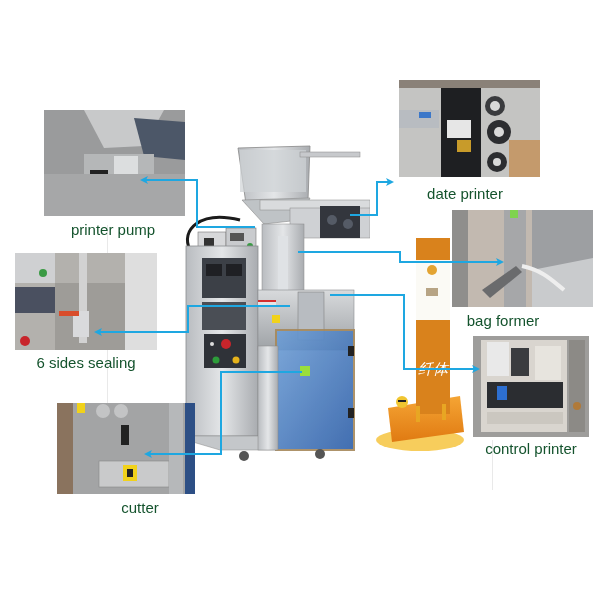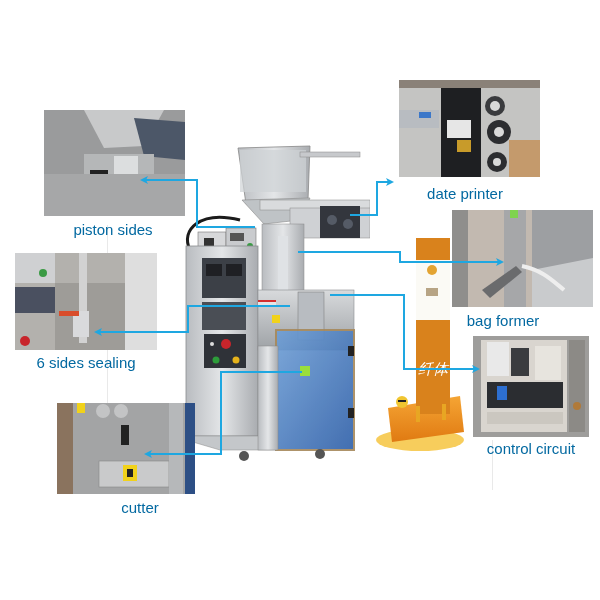--- a/index.html
+++ b/index.html
@@ -1,19 +1,19 @@
 <!DOCTYPE html>
 <html><head>
 <meta charset="utf-8">
 <style>
   html, body { margin:0; padding:0; background:#ffffff; }
   body { width:600px; height:600px; position:relative; overflow:hidden;
          font-family:"Liberation Sans", sans-serif; }
   .photo { position:absolute; overflow:hidden; }
-  .label { position:absolute; font-size:15px; color:#0369a1; white-space:nowrap;
+  .label { position:absolute; font-size:15px; color:#14532d; white-space:nowrap;
            transform:translateX(-50%); line-height:1; }
   svg.overlay { position:absolute; left:0; top:0; }
   .guide { position:absolute; width:1px; background:#e9e9e9; }
 </style>
 </head>
 <body>
 
 <div class="guide" style="left:107px;top:225px;height:180px;"></div>
 <div class="guide" style="left:492px;top:440px;height:50px;"></div>
 
@@ -116,21 +116,21 @@
   <svg width="141" height="106" viewBox="0 0 141 106">
     <rect width="141" height="106" fill="#9a9b9c"></rect>
     <path d="M40 0 L120 0 L100 36 L60 38 Z" fill="#c8c9ca"></path>
     <path d="M90 8 L141 12 L141 50 L100 46 Z" fill="#4c5768"></path>
     <rect x="40" y="44" width="70" height="26" fill="#b5b7b8"></rect>
     <rect x="70" y="46" width="24" height="22" fill="#dcdedf"></rect>
     <rect x="46" y="60" width="18" height="8" fill="#222"></rect>
     <rect x="0" y="64" width="141" height="42" fill="#a6a7a8"></rect>
   </svg>
 </div>
-<span class="label" style="left:113px;top:222px;">piston sides</span>
+<span class="label" style="left:113px;top:222px;">printer pump</span>
 
 <div class="photo" style="left:15px;top:253px;width:142px;height:97px;background:#b5b4b1;">
   <svg width="142" height="97" viewBox="0 0 142 97">
     <rect width="142" height="97" fill="#b3b1ad"></rect>
     <rect x="0" y="0" width="40" height="30" fill="#cfd0d2"></rect>
     <circle cx="28" cy="20" r="4" fill="#3a9a44"></circle>
     <rect x="0" y="34" width="40" height="26" fill="#4a5060"></rect>
     <rect x="40" y="30" width="70" height="67" fill="#9e9c98"></rect>
     <rect x="64" y="0" width="8" height="90" fill="#d2d2d2"></rect>
     <rect x="58" y="58" width="16" height="26" fill="#d9dadc"></rect>
@@ -199,21 +199,21 @@
     <rect x="14" y="6" width="22" height="34" fill="#e9e9e9"></rect>
     <rect x="38" y="12" width="18" height="28" fill="#3a3c3f"></rect>
     <rect x="62" y="10" width="26" height="34" fill="#e7e4de"></rect>
     <rect x="14" y="46" width="76" height="26" fill="#2b2d31"></rect>
     <rect x="24" y="50" width="10" height="14" fill="#2d6fd1"></rect>
     <rect x="14" y="76" width="76" height="12" fill="#cbc7c0"></rect>
     <rect x="96" y="4" width="16" height="92" fill="#8c8a86"></rect>
     <circle cx="104" cy="70" r="4" fill="#b07a3a"></circle>
   </svg>
 </div>
-<span class="label" style="left:531px;top:441px;">control circuit</span>
+<span class="label" style="left:531px;top:441px;">control printer</span>
 
 <svg class="overlay" width="600" height="600" viewBox="0 0 600 600">
   <defs>
     <marker id="ah" markerWidth="8" markerHeight="8" refX="6" refY="4" orient="auto" markerUnits="userSpaceOnUse">
       <path d="M0 0 L8 4 L0 8 L2 4 Z" fill="#1ea7e1"></path>
     </marker>
   </defs>
   <g fill="none" stroke="#1ea7e1" stroke-width="2">
 
     <polyline points="255,227 197,227 197,180 142,180" marker-end="url(#ah)"></polyline>

